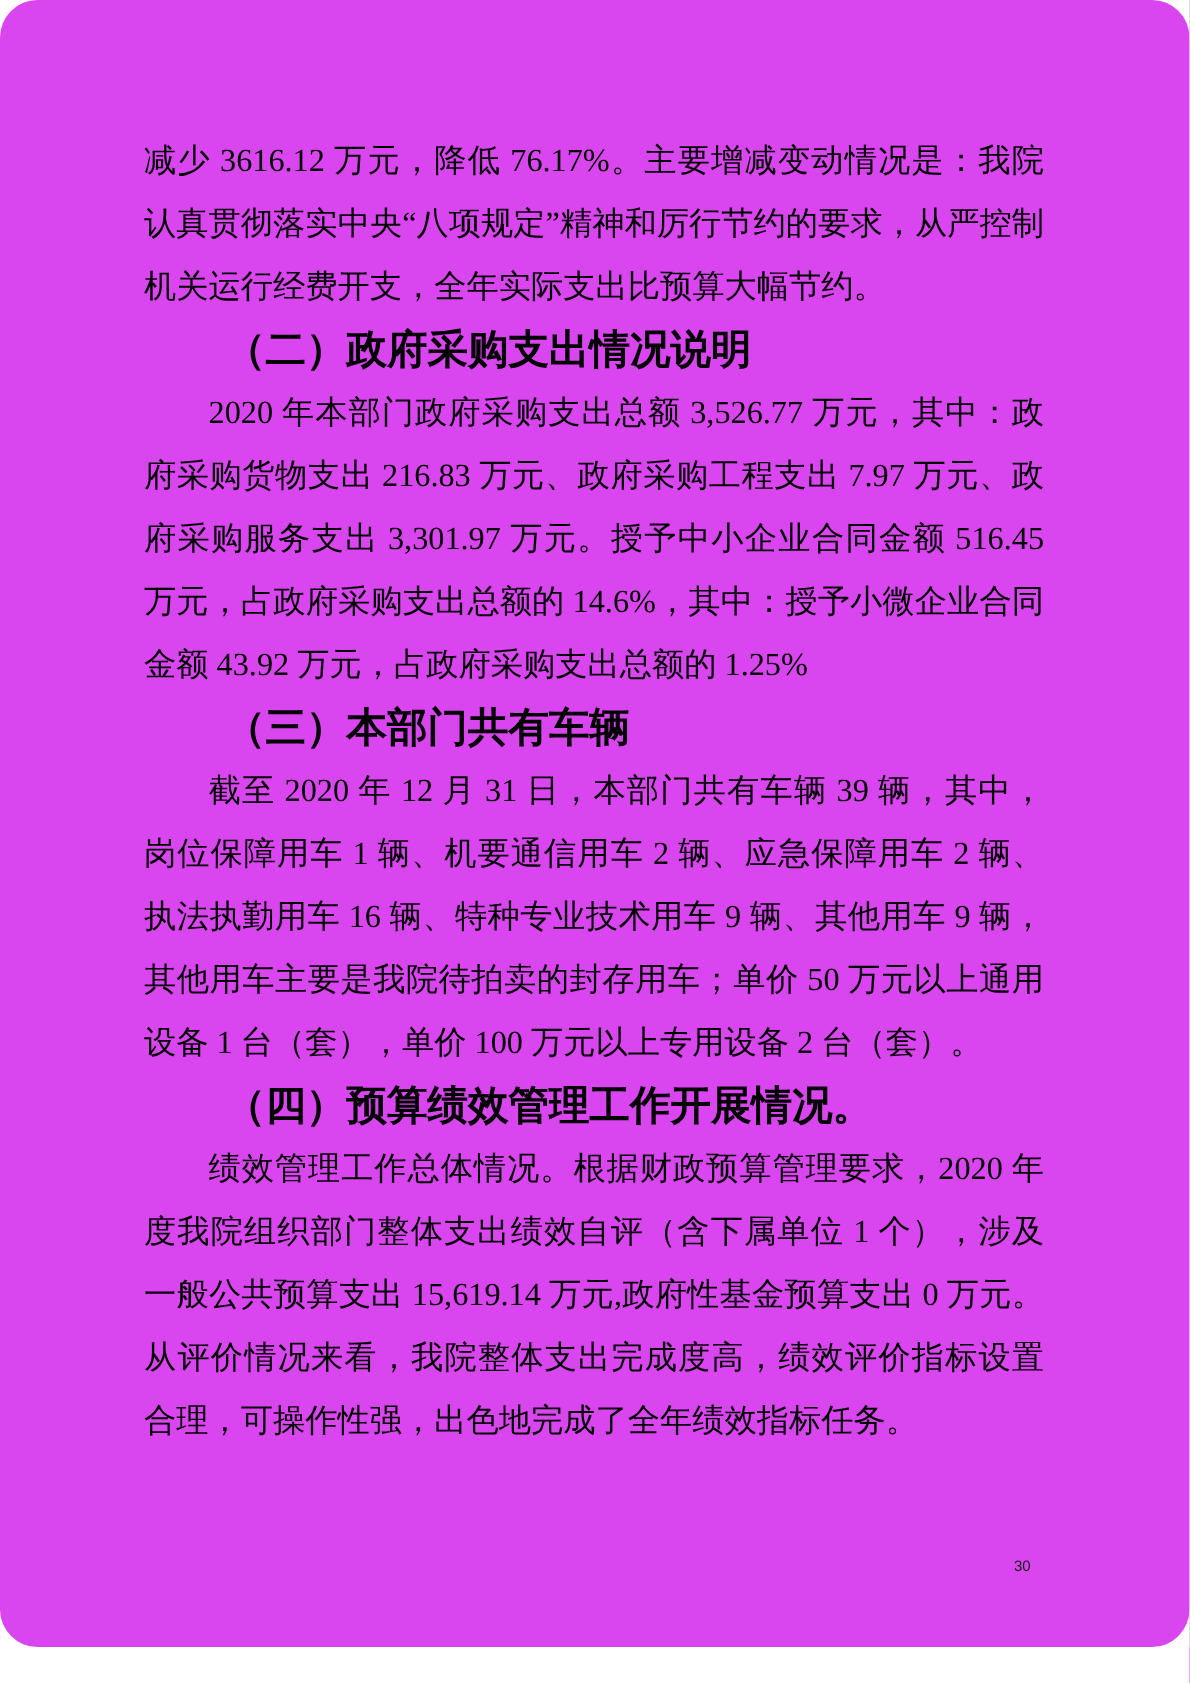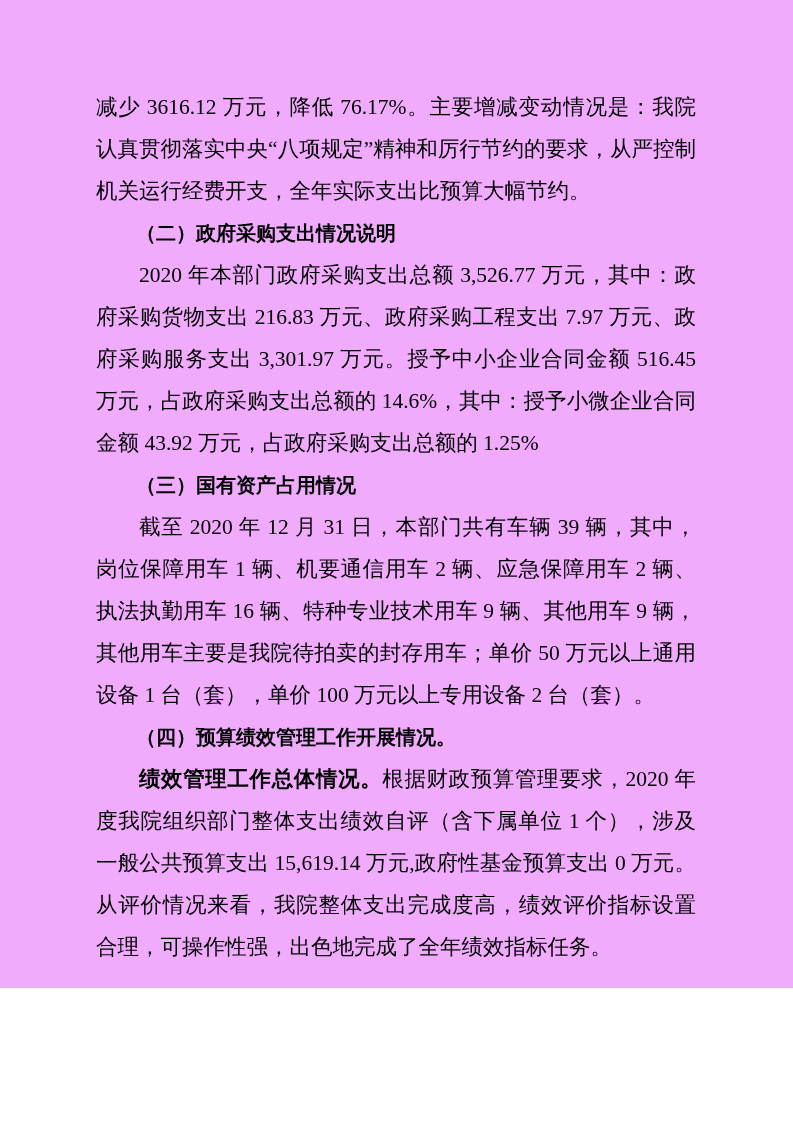--- a/index.html
+++ b/index.html
@@ -3,24 +3,25 @@
 <meta charset="utf-8">
 <style>
   html, body {
     margin: 0;
     padding: 0;
     background: #ffffff;
   }
   .page {
     position: relative;
     width: 793px;
-    height: 988px;
-    background: #f0abfc;
+    height: 1098px;
+    background: #d946ef;
     overflow: hidden;
     color: #000000;
+    border-radius: 25px;
   }
   .doc {
     position: absolute;
     left: 96px;
     top: 86px;
     width: 600px;
     font-family: "Liberation Serif", "DejaVu Serif", serif;
     font-size: 21.5px;
     line-height: 42px;
     color: #000000;
@@ -34,51 +35,51 @@
     text-indent: 2em;
     font-weight: normal;
   }
   .para.no-indent {
     text-indent: 0;
   }
   .heading {
     text-indent: 2em;
     font-weight: bold;
     font-family: Liberation Serif, serif;
-    font-size: 20px;
+    font-size: 27px;
     line-height: 42px;
   }
   .lead {
-    font-weight: bold;
+    font-weight: normal;
     font-family: "Liberation Sans", "DejaVu Sans", sans-serif;
   }
   .page-number {
     position: absolute;
     left: 676px;
     top: 1036px;
     font-family: "Liberation Sans", "DejaVu Sans", sans-serif;
-    font-size: 20px;
+    font-size: 10px;
     line-height: 18px;
     color: #1a1a1a;
   }
 </style>
 </head>
 <body>
 
 <div class="page">
 
   <div class="doc">
 
     <p class="para no-indent">减少 3616.12 万元，降低 76.17%。主要增减变动情况是：我院认真贯彻落实中央“八项规定”精神和厉行节约的要求，从严控制机关运行经费开支，全年实际支出比预算大幅节约。</p>
 
     <h3 class="heading">（二）政府采购支出情况说明</h3>
 
     <p class="para">2020 年本部门政府采购支出总额 3,526.77 万元，其中：政府采购货物支出 216.83 万元、政府采购工程支出 7.97 万元、政府采购服务支出 3,301.97 万元。授予中小企业合同金额 516.45 万元，占政府采购支出总额的 14.6%，其中：授予小微企业合同金额 43.92 万元，占政府采购支出总额的 1.25%</p>
 
-    <h3 class="heading">（三）国有资产占用情况</h3>
+    <h3 class="heading">（三）本部门共有车辆</h3>
 
     <p class="para">截至 2020 年 12 月 31 日，本部门共有车辆 39 辆，其中，岗位保障用车 1 辆、机要通信用车 2 辆、应急保障用车 2 辆、执法执勤用车 16 辆、特种专业技术用车 9 辆、其他用车 9 辆，其他用车主要是我院待拍卖的封存用车；单价 50 万元以上通用设备 1 台（套），单价 100 万元以上专用设备 2 台（套）。</p>
 
     <h3 class="heading">（四）预算绩效管理工作开展情况。</h3>
 
     <p class="para">
       <span class="lead">绩效管理工作总体情况。</span><span>根据财政预算管理要求，2020 年度我院组织部门整体支出绩效自评（含下属单位 1 个），涉及一般公共预算支出 15,619.14 万元,政府性基金预算支出 0 万元。从评价情况来看，我院整体支出完成度高，绩效评价指标设置合理，可操作性强，出色地完成了全年绩效指标任务。</span>
     </p>
 
 

